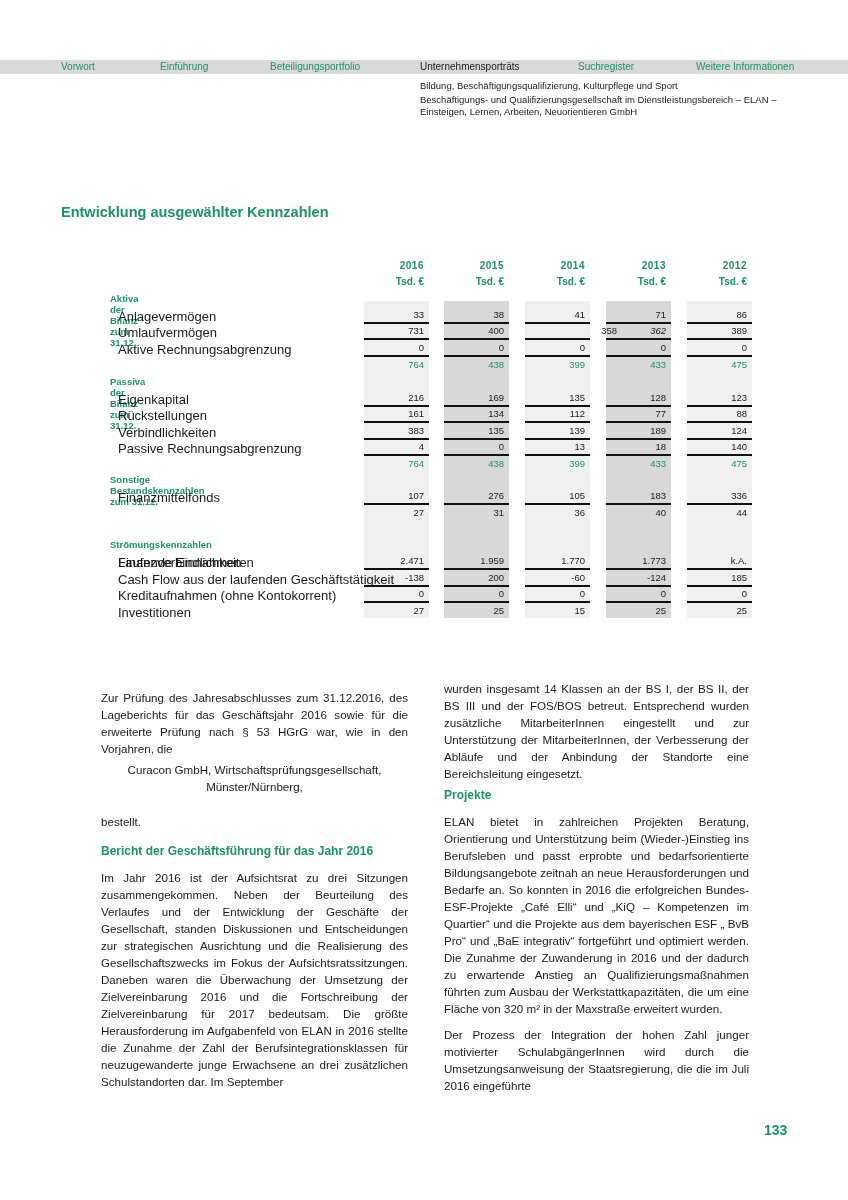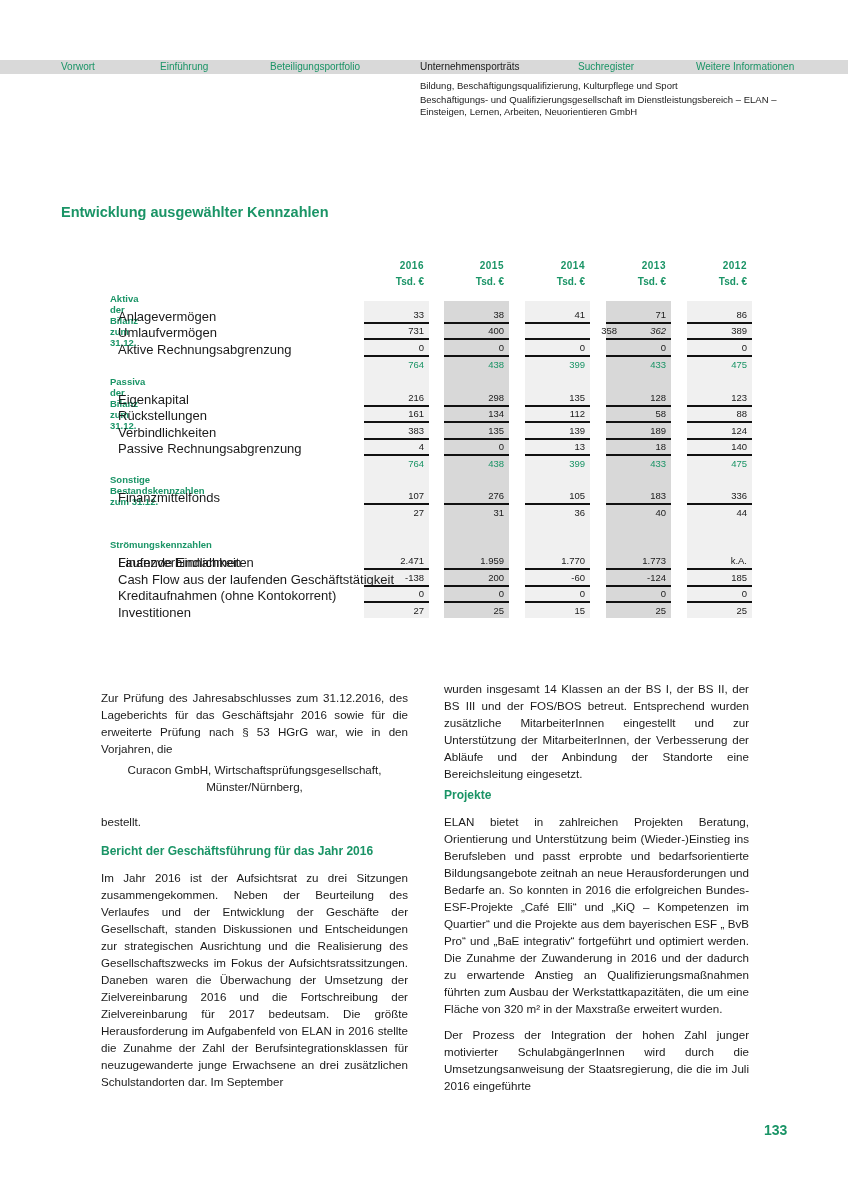--- a/index.html
+++ b/index.html
@@ -128,35 +128,35 @@
       <div class="rule" style="left: 606px; width: 65px; top: 355px;"></div>
       <div class="cell" style="left: 687px; width: 60px; top: 342px;">0</div>
       <div class="rule" style="left: 687px; width: 65px; top: 355px;"></div>
       <div class="cell total" style="left: 364px; width: 60px; top: 359px;">764</div>
       <div class="cell total" style="left: 444px; width: 60px; top: 359px;">438</div>
       <div class="cell total" style="left: 525px; width: 60px; top: 359px;">399</div>
       <div class="cell total" style="left: 606px; width: 60px; top: 359px;">433</div>
       <div class="cell total" style="left: 687px; width: 60px; top: 359px;">475</div>
       <div class="cell" style="left: 364px; width: 60px; top: 392px;">216</div>
       <div class="rule" style="left: 364px; width: 65px; top: 405px;"></div>
-      <div class="cell" style="left: 444px; width: 60px; top: 392px;">298</div>
+      <div class="cell" style="left: 444px; width: 60px; top: 392px;">169</div>
       <div class="rule" style="left: 444px; width: 65px; top: 405px;"></div>
       <div class="cell" style="left: 525px; width: 60px; top: 392px;">135</div>
       <div class="rule" style="left: 525px; width: 65px; top: 405px;"></div>
       <div class="cell" style="left: 606px; width: 60px; top: 392px;">128</div>
       <div class="rule" style="left: 606px; width: 65px; top: 405px;"></div>
       <div class="cell" style="left: 687px; width: 60px; top: 392px;">123</div>
       <div class="rule" style="left: 687px; width: 65px; top: 405px;"></div>
       <div class="cell" style="left: 364px; width: 60px; top: 408px;">161</div>
       <div class="rule" style="left: 364px; width: 65px; top: 421px;"></div>
       <div class="cell" style="left: 444px; width: 60px; top: 408px;">134</div>
       <div class="rule" style="left: 444px; width: 65px; top: 421px;"></div>
       <div class="cell" style="left: 525px; width: 60px; top: 408px;">112</div>
       <div class="rule" style="left: 525px; width: 65px; top: 421px;"></div>
-      <div class="cell" style="left: 606px; width: 60px; top: 408px;">58</div>
+      <div class="cell" style="left: 606px; width: 60px; top: 408px;">77</div>
       <div class="rule" style="left: 606px; width: 65px; top: 421px;"></div>
       <div class="cell" style="left: 687px; width: 60px; top: 408px;">88</div>
       <div class="rule" style="left: 687px; width: 65px; top: 421px;"></div>
       <div class="cell" style="left: 364px; width: 60px; top: 425px;">383</div>
       <div class="rule" style="left: 364px; width: 65px; top: 438px;"></div>
       <div class="cell" style="left: 444px; width: 60px; top: 425px;">135</div>
       <div class="rule" style="left: 444px; width: 65px; top: 438px;"></div>
       <div class="cell" style="left: 525px; width: 60px; top: 425px;">139</div>
       <div class="rule" style="left: 525px; width: 65px; top: 438px;"></div>
       <div class="cell" style="left: 606px; width: 60px; top: 425px;">189</div>

